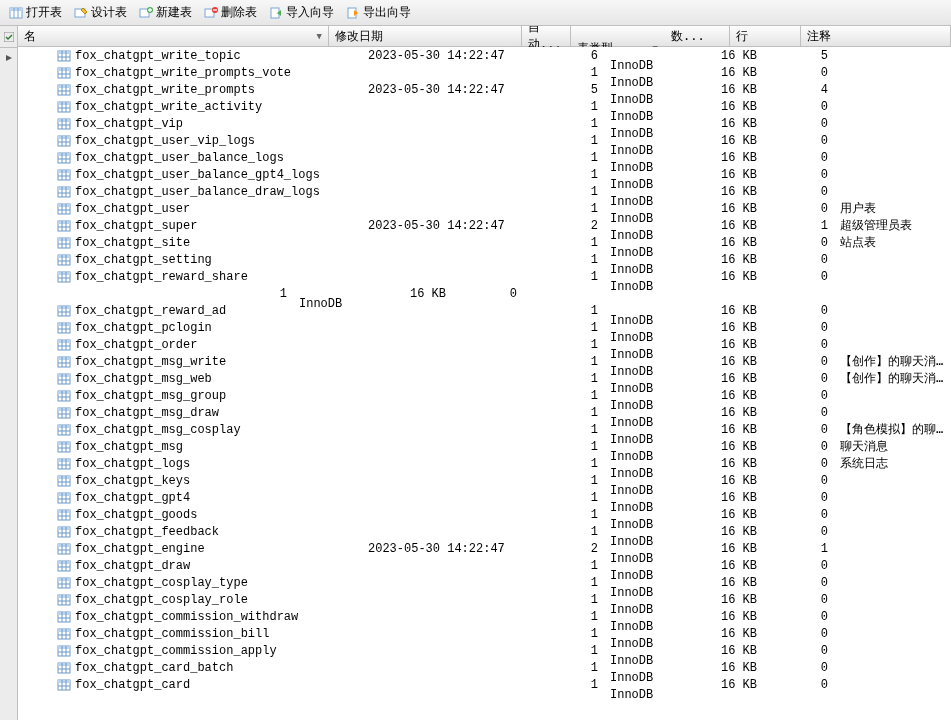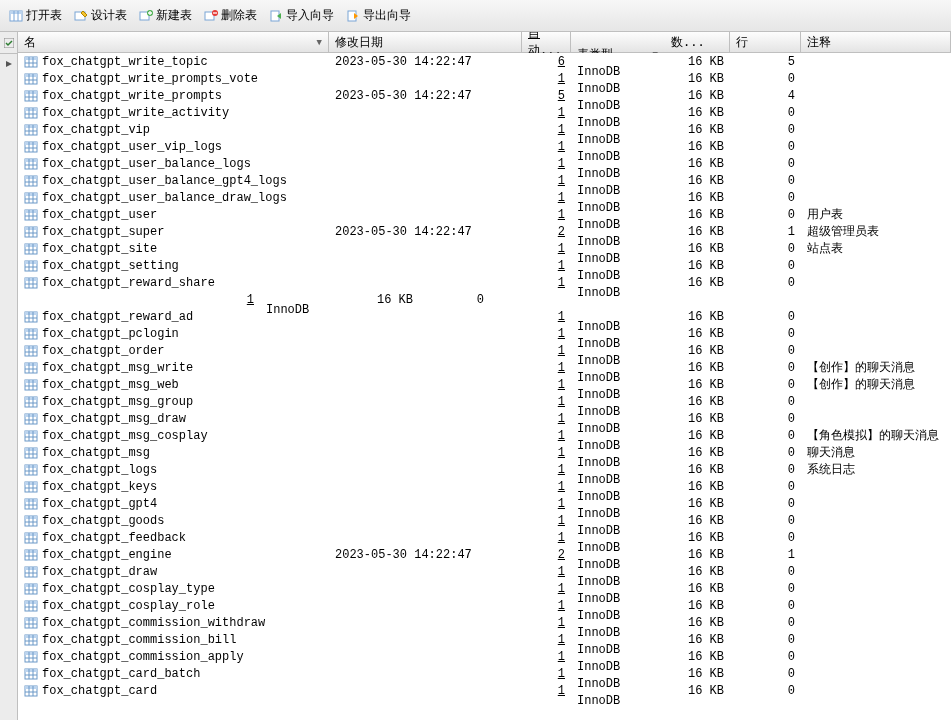--- a/index.html
+++ b/index.html
@@ -6,21 +6,21 @@
 body {
   font-family: "SimSun", "宋体", monospace;
   font-size: 12px;
   background: #ffffff;
   width: 951px;
   height: 720px;
   overflow: hidden;
   color: #000;
 }
 .toolbar {
-  height: 32px;
+  height: 26px;
   background: linear-gradient(to bottom, #f7f7f7, #e6e6e6);
   border-bottom: 1px solid #bfbfbf;
   display: flex;
   align-items: center;
   padding: 0 4px;
   gap: 2px;
 }
 .toolbar-btn {
   display: flex;
   align-items: center;
@@ -80,28 +80,29 @@
 .grid-body {
   flex: 1;
   overflow-y: auto;
   background: #fff;
 }
 .row {
   height: 17px;
   display: flex;
   align-items: center;
   white-space: nowrap;
+  padding-left: 33px;
 }
 .cell { padding: 0 6px; overflow: hidden; text-overflow: ellipsis; }
 .cell-name { display: flex; align-items: center; gap: 4px; font-family: "Courier New", monospace; }
 .tbl-icon { width: 14px; height: 14px; flex-shrink: 0; }
 .num-r { text-align: right; }
 .col-name { width: 311px; }
 .col-date { width: 193px; }
-.col-auto { width: 49px; text-decoration: underline; }
+.col-auto { width: 49px; }
 .col-type { width: 94px; margin-top: 20px; }
 .col-size { width: 65px; }
 .col-rows { width: 71px; }
 .col-comment { flex: 1; }
 .mono { font-family: "Courier New", monospace; }
 </style>
 </head>
 <body>
 
 <div class="toolbar">

